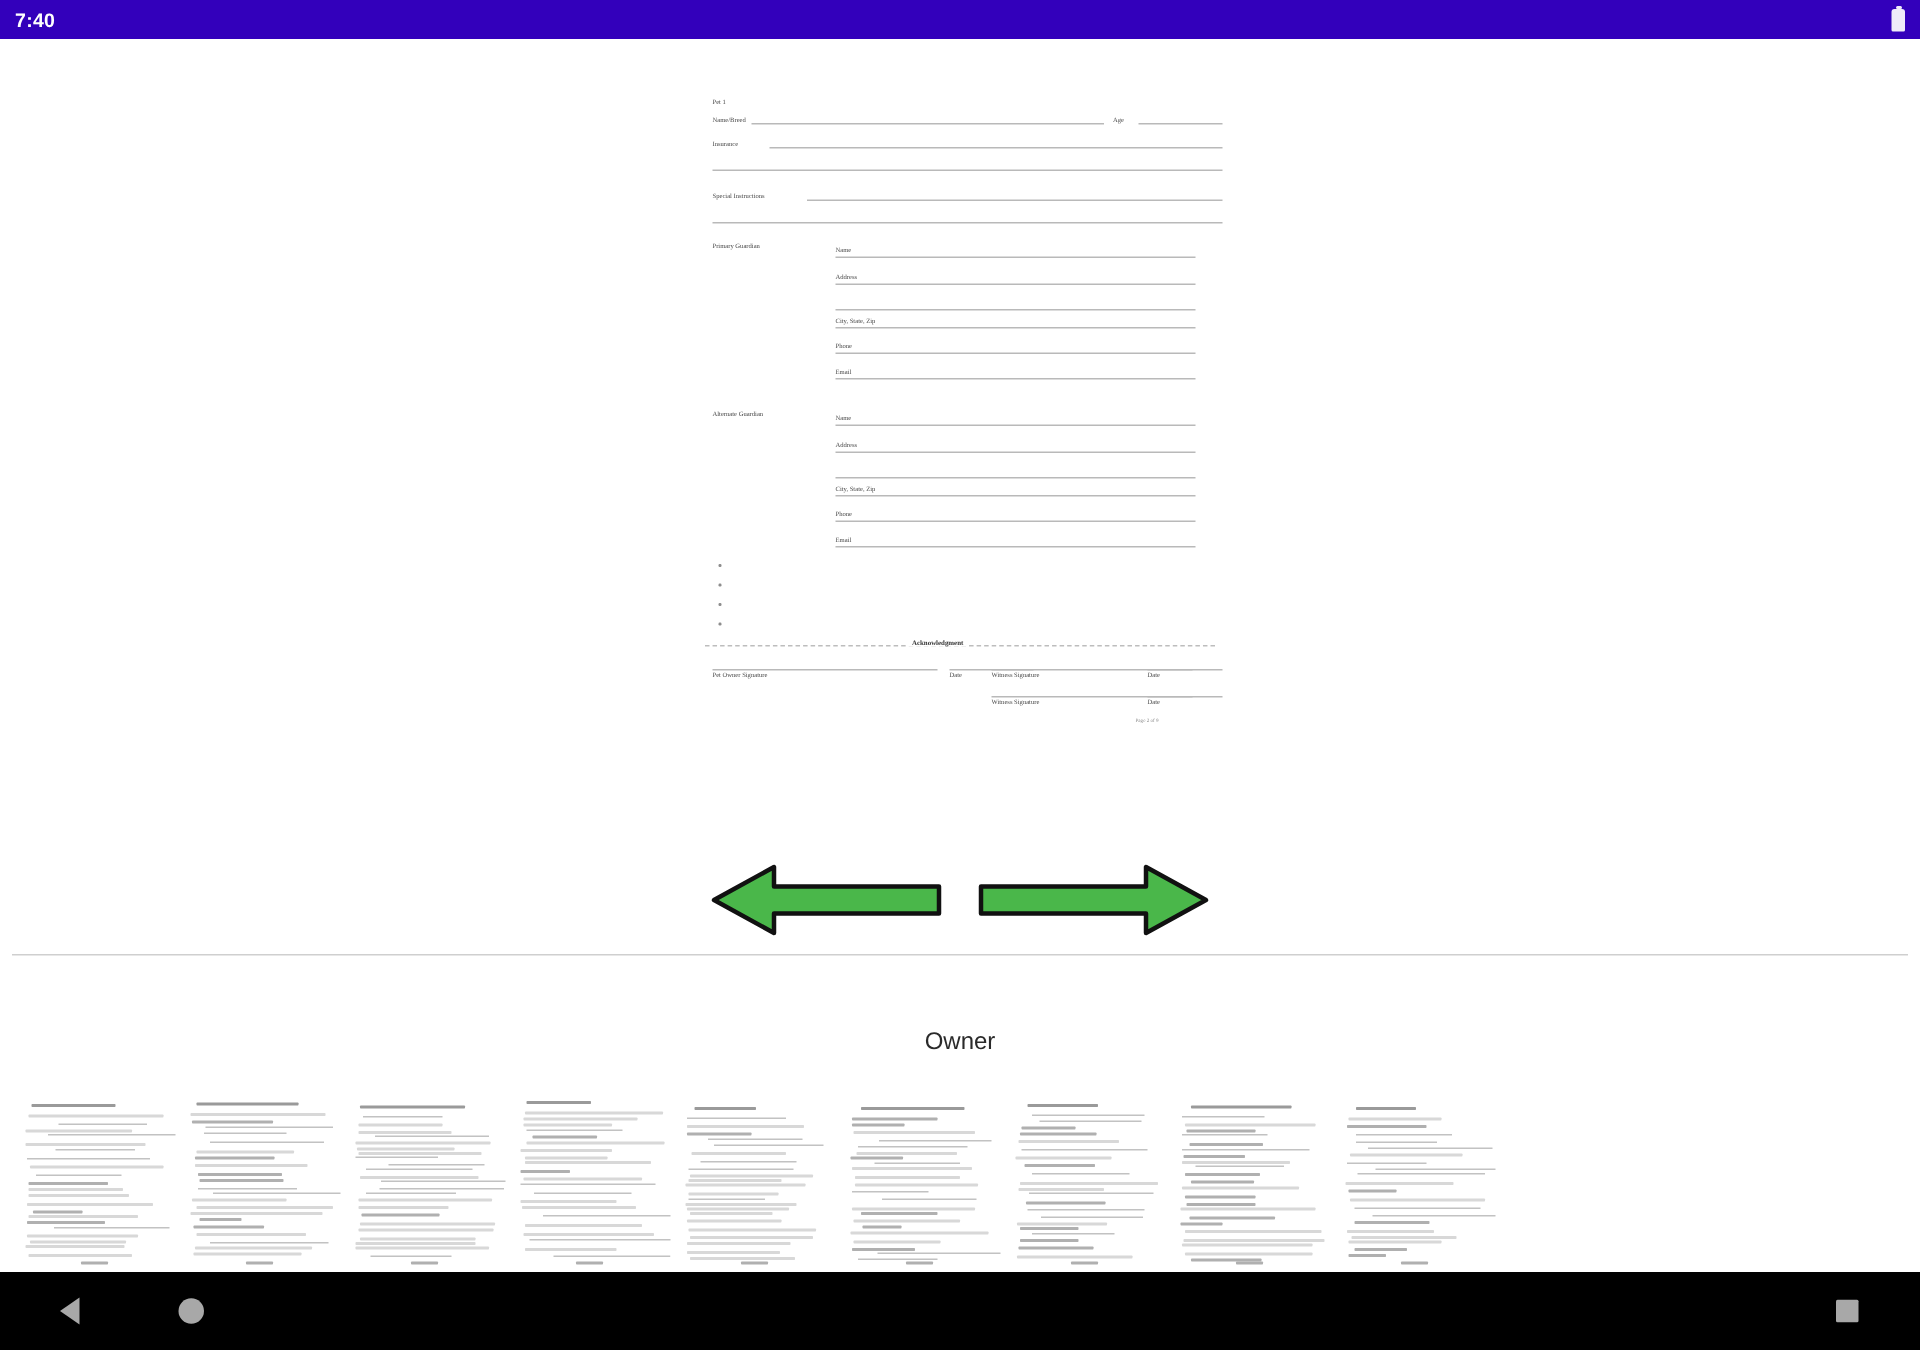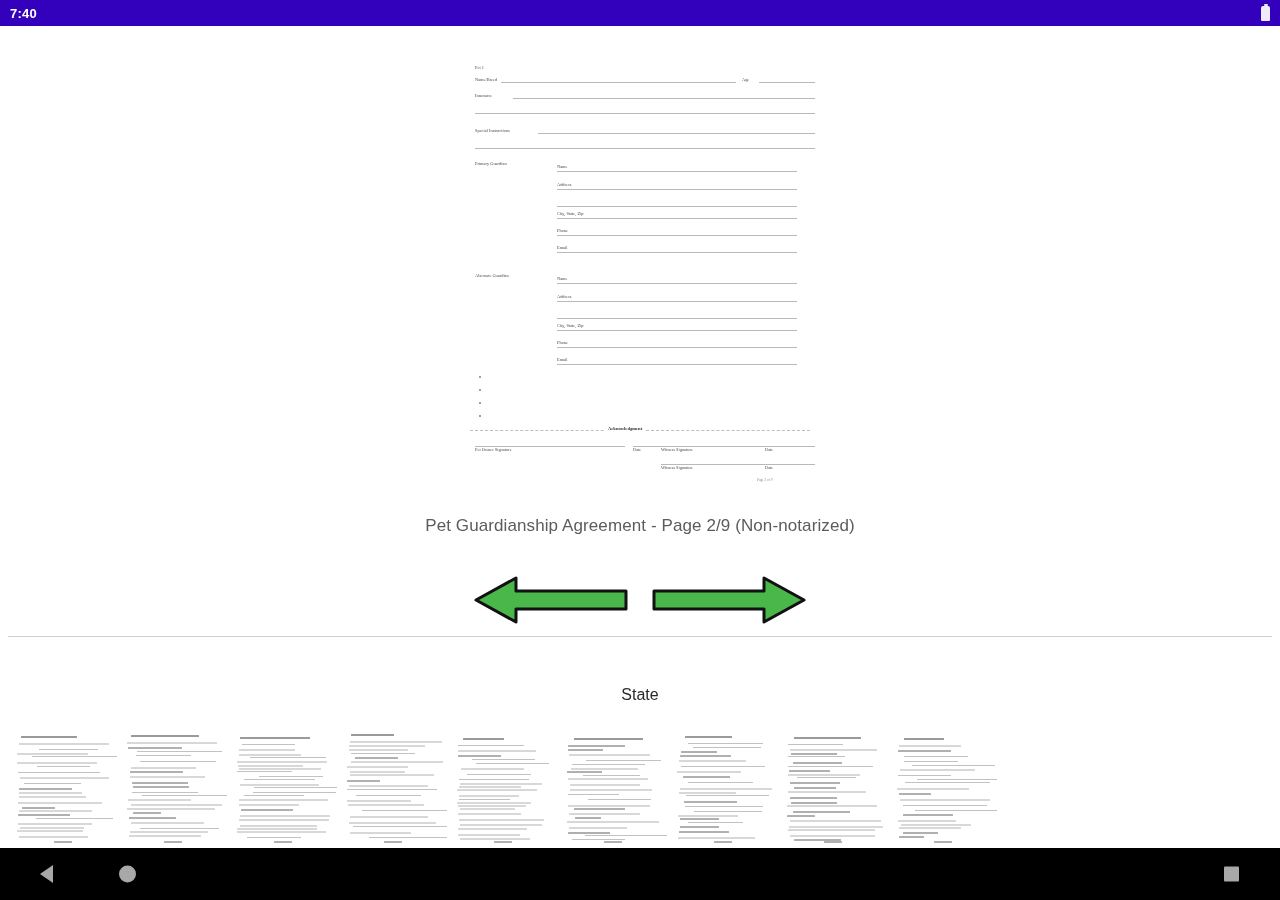--- a/index.html
+++ b/index.html
@@ -275,39 +275,38 @@
       <div class="doc-line" style="left: 300px; top: 388px; width: 0px;"></div>
       <div class="doc-text" style="left: 300px; top: 390px;">Date</div>
       <div class="doc-line" style="left: 300px; top: 388px; width: 50px;"></div>
       <div class="doc-line" style="left: 196px; top: 406px; width: 134px;"></div>
       <div class="doc-text" style="left: 196px; top: 408px;">Witness Signature</div>
       <div class="doc-line" style="left: 300px; top: 406px; width: 50px;"></div>
       <div class="doc-text" style="left: 300px; top: 408px;">Date</div>
       <div id="doc-footer" style="left: 292px; top: 420px;">Page 2 of 9</div>
     </div>
 
-  <div id="page-caption">Pet Guardianship Agreement - Page 2/9 (Non-notarized)</div>
 
   <div id="nav-arrows">
     <button class="arrow-btn">
       <svg viewBox="0 0 155 52" xmlns="http://www.w3.org/2000/svg">
         <polygon points="2,26 42,4 42,17 152,17 152,35 42,35 42,48" fill="#4ab74a" stroke="#111111" stroke-width="3" stroke-linejoin="round"></polygon>
       </svg>
     </button>
     <button class="arrow-btn">
       <svg viewBox="0 0 155 52" xmlns="http://www.w3.org/2000/svg">
         <polygon points="153,26 113,4 113,17 3,17 3,35 113,35 113,48" fill="#4ab74a" stroke="#111111" stroke-width="3" stroke-linejoin="round"></polygon>
       </svg>
     </button>
   </div>
 </div>
 
 <div id="browse-divider"></div>
 
-<div id="browse-title">State</div>
+<div id="browse-title">Owner</div>
 <div id="thumb-strip">
     <div class="thumb">
       <div class="t-head" style="left: 10.9926px; top: 8.38822px; width: 55.6917px;"></div>
       <div class="t-block" style="left: 9.11681px; width: 89.7957px; top: 15.3882px;"></div>
       <div class="t-line" style="left: 28.9422px; width: 59.4335px; top: 21.3173px;"></div>
       <div class="t-block" style="left: 7.23614px; width: 70.3626px; top: 24.936px;"></div>
       <div class="t-line" style="left: 21.8211px; width: 91.5806px; top: 28.0328px;"></div>
       <div class="t-block" style="left: 7.25485px; width: 79.7247px; top: 33.6235px;"></div>
       <div class="t-line" style="left: 26.631px; width: 53.1011px; top: 38.2105px;"></div>
       <div class="t-line" style="left: 7.59852px; width: 82.242px; top: 43.7793px;"></div>

